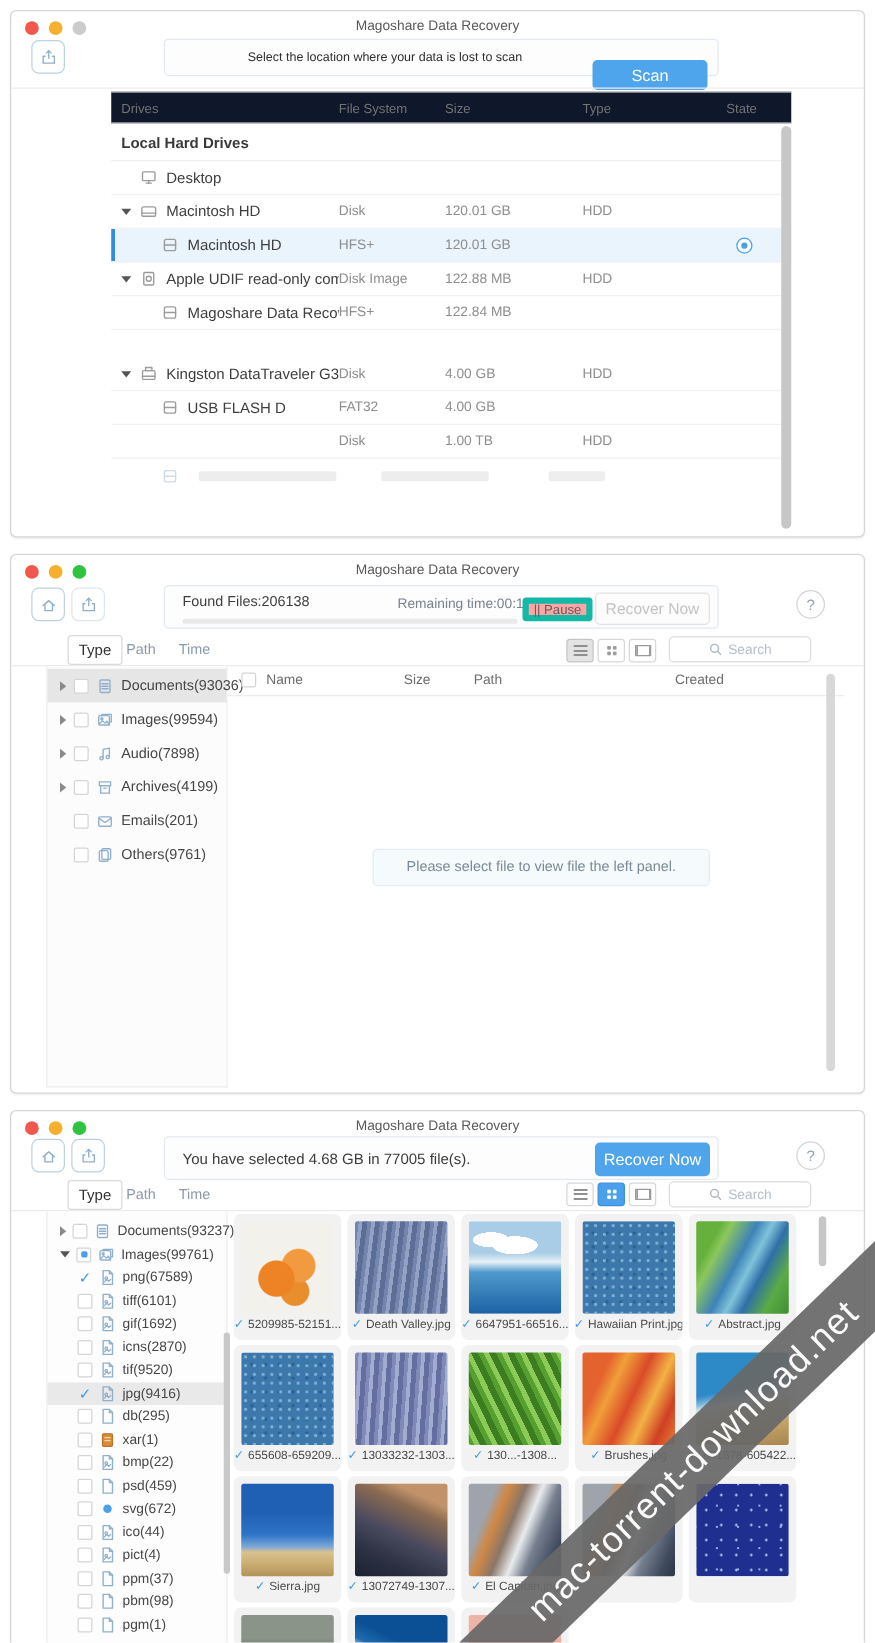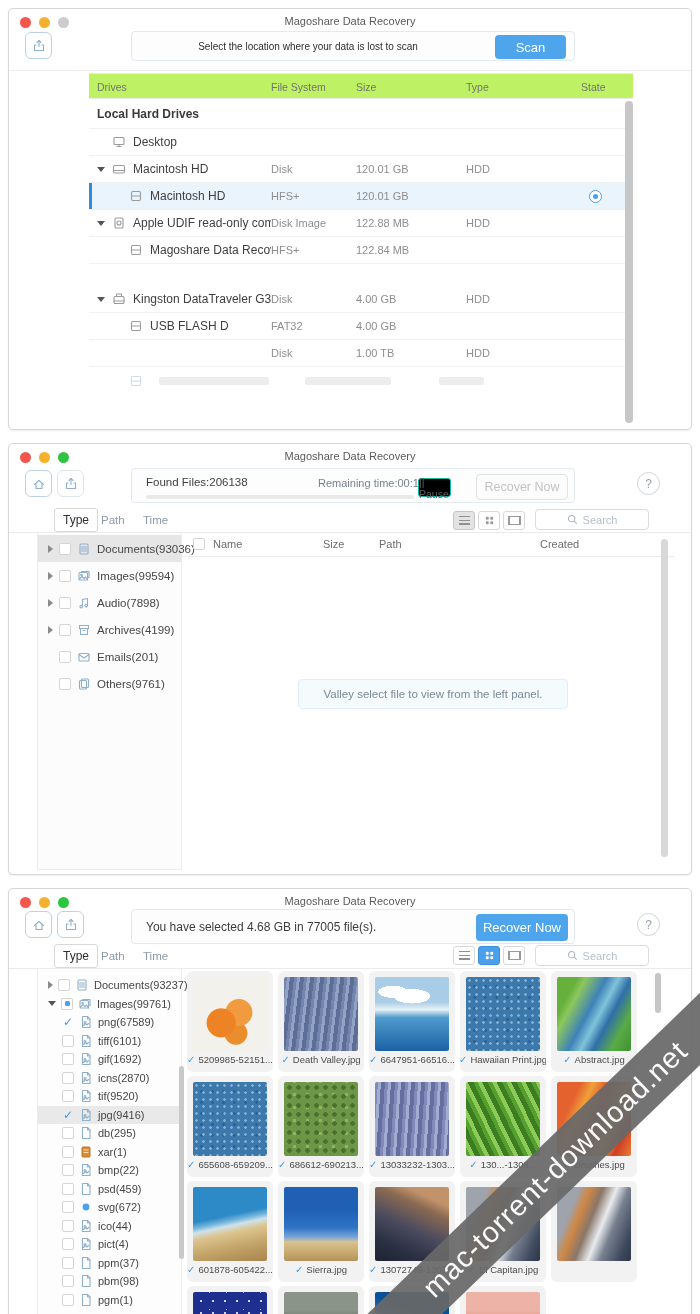--- a/index.html
+++ b/index.html
@@ -30,24 +30,24 @@
   display:flex;align-items:center;justify-content:center;font-size:12.5px}
 .help-btn{position:absolute;left:628px;width:23px;height:23px;border:1px solid #d0d5da;border-radius:50%;
   color:#93a1ae;font-size:12px;display:flex;align-items:center;justify-content:center;background:#fff}
 .ticon{display:inline-flex;align-items:center;justify-content:center;color:#8fb0cc}
 .ticon svg{display:block}
 
 
 #win1 .banner{top:22px;height:30px}
 .banner-text1{position:absolute;left:20px;right:110px;top:0;height:100%;
   display:flex;align-items:center;justify-content:center;font-size:10px;color:#2e2e2e}
-.scan-btn{right:8px;top:3px;width:71px;height:24px}
+.scan-btn{right:8px;top:16px;width:92px;height:24px}
 #win1 .divider{position:absolute;left:0;right:0;top:61px;border-top:1px solid #ededed}
 .t1-table{position:absolute;left:80px;top:64px;width:544px}
-.t1-head{position:relative;height:26px;background:#bef264;border-top:1px solid #e9e9e9;
+.t1-head{position:relative;height:26px;background:#0f172a;border-top:1px solid #e9e9e9;
   border-bottom:1px solid #e9e9e9;font-size:10.5px;color:#737373}
 .t1-head span{position:absolute;top:7px}
 .c0{left:8px}.c1{left:182px}.c2{left:267px}.c3{left:377px}.c4{left:492px}
 .t1-section{height:30px;display:flex;align-items:flex-end;padding:0 0 7px 8px;
   font-size:12px;font-weight:bold;color:#3a3a3a;border-bottom:1px solid #f0f0f0}
 .t1-gap{height:22px}
 .drow{position:relative;height:27px;border-bottom:1px solid #f1f1f1;font-size:12px;color:#3e3e3e}
 .drow.sel{background:#e9f4fd;box-shadow:inset 3px 0 0 #2f8ce0}
 .cell-name{position:absolute;left:0;top:0;height:100%;width:182px;display:flex;align-items:center;
   gap:7px;padding-left:8px;overflow:hidden;white-space:nowrap}
@@ -64,22 +64,22 @@
 .pill{height:8px;background:#d9d9d9;border-radius:2px;display:inline-block}
 .vthumb{position:absolute;background:#c7c7c7;border-radius:4px}
 #sb1{left:616px;top:92px;width:8px;height:322px}
 
 
 .prog-banner{top:24px;height:35px}
 .found{position:absolute;left:14px;top:7px;font-size:11.5px;color:#3f3f3f}
 .remaining{position:absolute;left:186px;top:8px;font-size:11px;color:#79838d}
 .ptrack{position:absolute;left:14px;top:26px;width:268px;height:4px;background:#e9e9e9;border-radius:2px}
 .pfill{height:100%;background:#3e8ee0;border-radius:2px;width:0}
-.pause-btn{position:absolute;left:286px;top:9px;width:33px;height:19px;border:1px solid #14b8a6;border-radius:3px;
-  background:#000000;color:#5e5e5e;font-size:10.5px;display:flex;align-items:center;justify-content:center}
+.pause-btn{position:absolute;left:286px;top:9px;width:56px;height:19px;border:5px solid #14b8a6;border-radius:3px;
+  background:#fca5a5;color:#5e5e5e;font-size:10.5px;display:flex;align-items:center;justify-content:center}
 .tabsbar{position:absolute;left:0;right:0;border-bottom:1px solid #ebebeb}
 .tab{position:absolute;font-size:11.5px;color:#8b9aa9;top:8px}
 .tab.active{border:1px solid #d9d9d9;border-radius:3px;background:#fff;color:#303030;
   font-size:12px;top:2px;padding:4px 8px}
 .tab-type{left:45px}.tab-path{left:92px}.tab-time{left:134px}
 .toggles{position:absolute;left:444px;display:flex}
 .seg{width:22px;height:19px;border:1px solid #d8d8d8;border-radius:3px;margin-right:3px;background:#fff;
   display:flex;align-items:center;justify-content:center}
 .seg.on-gray{background:#e3e3e3;border-color:#c6c6c6}
 .seg.on-blue{background:#4aa0ea;border-color:#3c90da}
@@ -483,21 +483,21 @@
       </div>
     <span class="hpill" id="hp2"></span>
   </div>
   <div class="l2-head">
     <span class="ck ck-empty"></span>
     <span class="lbl lh-name">Name</span>
     <span class="lbl lh-size">Size</span>
     <span class="lbl lh-path">Path</span>
     <span class="lbl lh-created">Created</span>
   </div>
-  <div class="empty-msg">Valley select file to view from the left panel.</div>
+  <div class="empty-msg">Please select file to view file the left panel.</div>
   <div class="vthumb" id="sb2"></div>
 </div>
 
 <div class="window" id="win3">
   <div class="titlebar">
     <div class="lights">
       <span class="light red"></span>
       <span class="light yellow"></span>
       <span class="light green"></span>
     </div>
@@ -807,26 +807,20 @@
       <span>Abstract.jpg</span>
     </div>
   </div>
       <div class="card">
     <span class="thumb t-speckle-blue"></span>
     <div class="caption">
       <span>655608-659209...</span>
     </div>
   </div>
       <div class="card">
-    <span class="thumb t-moss"></span>
-    <div class="caption">
-      <span>686612-690213...</span>
-    </div>
-  </div>
-      <div class="card">
     <span class="thumb t-rock-purple"></span>
     <div class="caption">
       <span>13033232-1303...</span>
     </div>
   </div>
       <div class="card">
     <span class="thumb t-leaf-green"></span>
     <div class="caption">
       <span>130...-1308...</span>
     </div>

